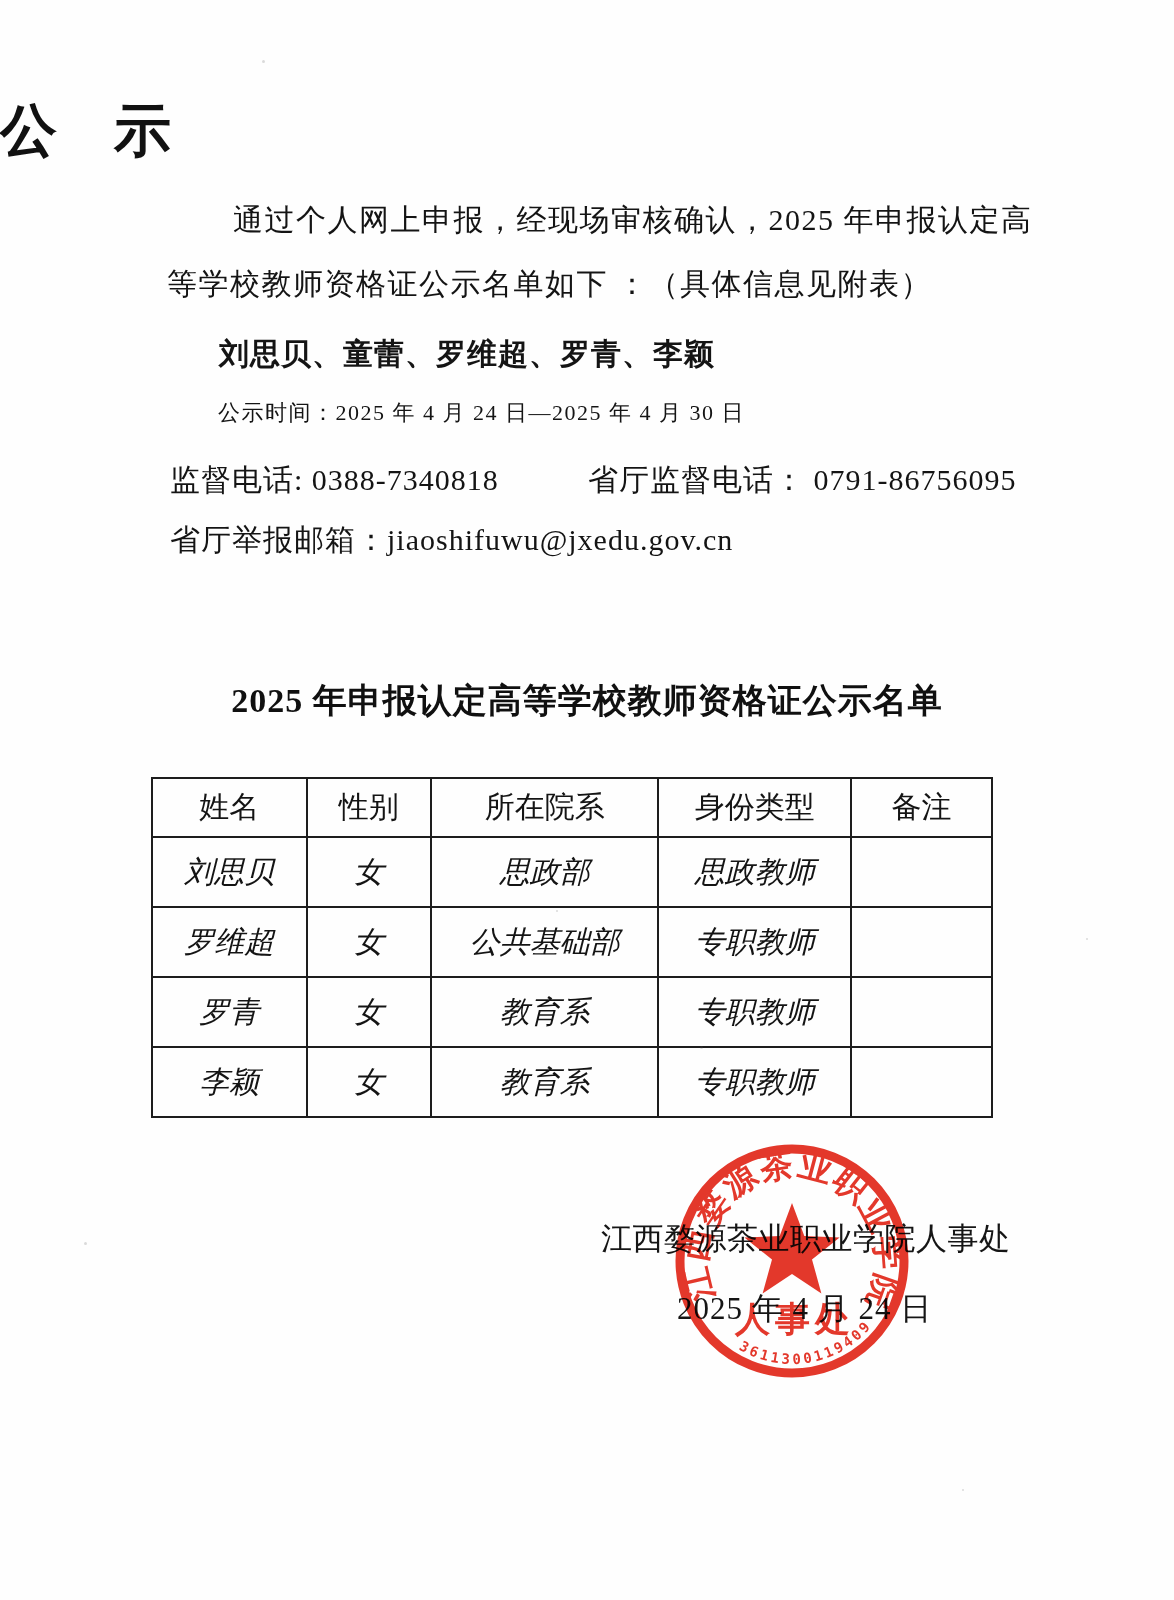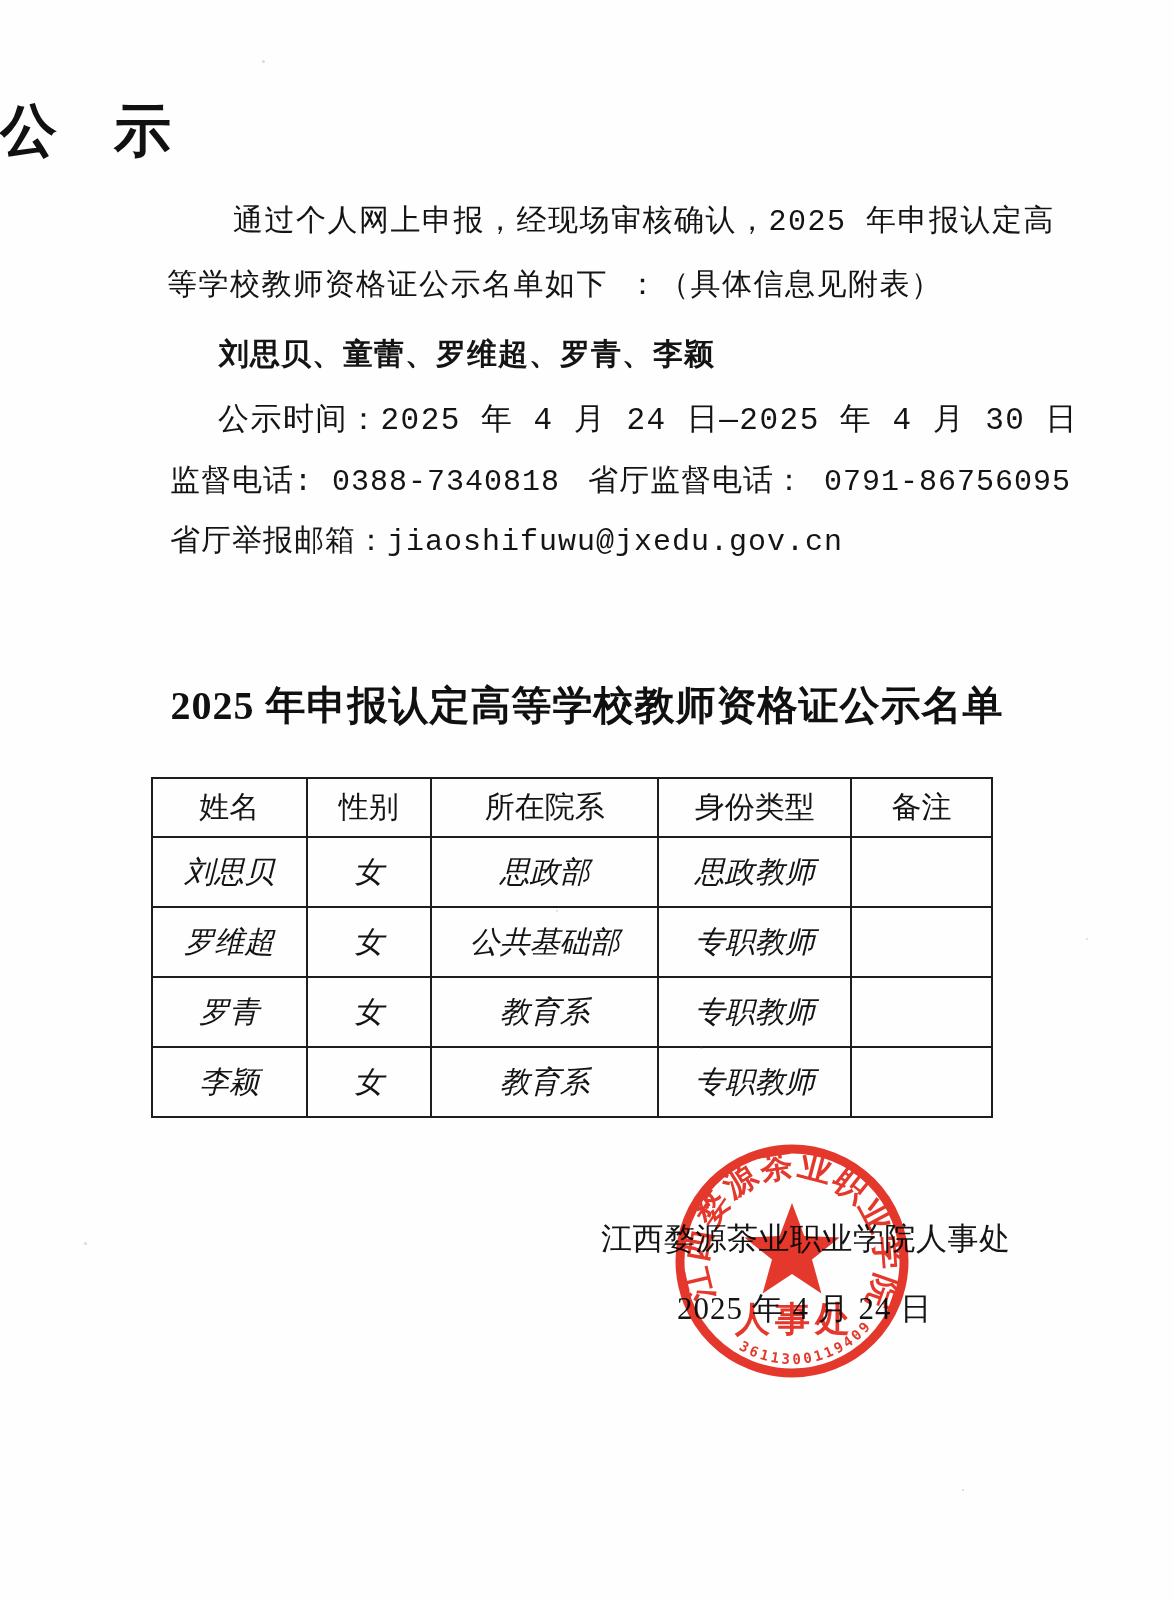--- a/index.html
+++ b/index.html
@@ -20,38 +20,37 @@
     text-align:left;
     font-size:57px;font-weight:600;
     color:#111;
   }
   .line{
     position:absolute;
     font-size:30px;
     letter-spacing:1.5px;
     white-space:nowrap;
     color:#141414;
-    font-family:Liberation Mono, monospace;
   }
   .l-intro1{left:233px;top:200px;}
   .l-intro2{left:167px;top:264px;}
   .l-names{
     left:219px;top:334px;
     font-family:"Liberation Sans","DejaVu Sans",sans-serif;
     font-weight:bold;font-size:30px;letter-spacing:1px;
   }
-  .l-period{left:218px;top:398px;font-size:31px;}
+  .l-period{left:218px;top:398px;font-size:22px;}
   .l-phones{left:0;top:460px;width:100%;height:40px;}
   .l-phone-a{position:absolute;left:170px;top:0;font-size:30px;letter-spacing:1px;white-space:nowrap;}
   .l-phone-b{position:absolute;left:588px;top:0;font-size:30px;letter-spacing:1px;white-space:nowrap;}
   .l-email{left:170px;top:520px;font-size:30px;letter-spacing:1px;}
   .roster-title{
     position:absolute;top:678px;left:0;width:100%;
     text-align:center;
-    font-size:40px;font-weight:bold;letter-spacing:1px;
+    font-size:34px;font-weight:bold;letter-spacing:1px;
     color:#101010;
   }
   table.roster{
     position:absolute;left:151px;top:777px;
     width:842px;
     border-collapse:collapse;table-layout:fixed;
     font-size:30px;color:#141414;
   }
   table.roster th,table.roster td{
     border:2.5px solid #1d1d1d;

